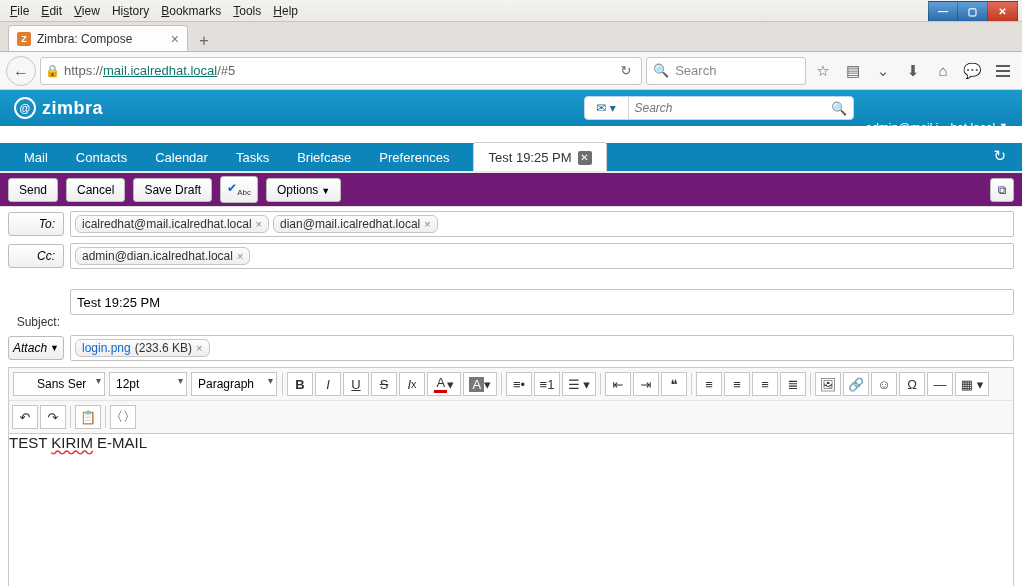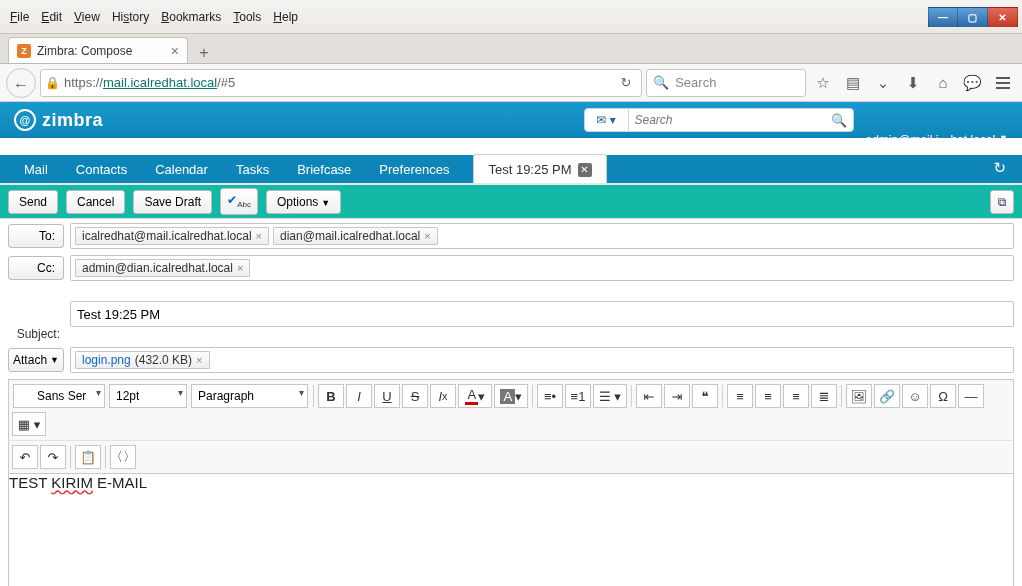--- a/index.html
+++ b/index.html
@@ -9,21 +9,21 @@
     background: #fff;
     width: 1022px;
     height: 586px;
     overflow: hidden;
     color: #222;
   }
   
   .ff-menubar {
     display: flex;
     align-items: center;
-    height: 34px;
+    height: 22px;
     padding: 0 4px;
     background: linear-gradient(#f4f3f2,#ece9e4);
     border-bottom: 1px solid #c8c4bb;
     font-size: 12px;
   }
   .ff-menubar .mi {
     padding: 2px 6px;
     cursor: default;
   }
   .ff-menubar .mi .u { text-decoration: underline; }
@@ -180,53 +180,53 @@
   .z-tab.active .close-sq{
     width:14px;height:14px;background:#6e6e6e;color:#fff;font-size:10px;
     line-height:14px;text-align:center;border-radius:2px;
   }
   .z-tabbar .refresh{
     margin-left:auto;color:#fff;font-size:15px;padding:6px 6px;
   }
   
   .z-toolbar {
     display:flex;align-items:center;height:34px;
-    padding:4px 8px;gap:8px;background:#14b8a6;
+    padding:4px 8px;gap:8px;background:#701a75;
     border-bottom:1px solid #ddd;
   }
   .z-btn {
     border:1px solid #bcbcbc;border-radius:3px;
     background:linear-gradient(#fff,#efefef);
     padding:4px 10px;font-size:12px;cursor:pointer;
   }
   .z-btn.icon{padding:4px 6px;}
   .z-btn .caret{font-size:9px;margin-left:3px;}
   .z-toolbar .spacer{flex:1;}
   .z-toolbar .detach{border:1px solid #bcbcbc;border-radius:3px;background:linear-gradient(#fff,#efefef);width:24px;height:24px;display:flex;align-items:center;justify-content:center;color:#336;}
   
   .compose {
     padding:4px 8px;
   }
   .row {
     display:flex;align-items:center;gap:6px;margin-bottom:6px;
   }
   .row .lblbtn {
     width:56px;text-align:right;padding:4px 8px;font-size:12px;
-    border:1px solid #bcbcbc;border-radius:3px;background:linear-gradient(#fff,#efefef);
+    border:1px solid #bcbcbc;border-radius:3px;background:linear-gradient(#fff,#efefef);font-style:italic;
   }
   .row .lbltext{
     width:56px;text-align:right;font-size:12px;padding-right:4px;color:#333;margin-top:40px;
   }
   .chipbox {
     flex:1;border:1px solid #c3c3c3;border-radius:2px;min-height:26px;
     display:flex;align-items:center;gap:4px;padding:2px 4px;flex-wrap:wrap;
     background:#fff;
   }
   .chip {
-    border:1px solid #c6c6c6;border-radius:1px;
+    border:1px solid #c6c6c6;border-radius:6px;
     background:linear-gradient(#fcfcfc,#eee);
     padding:1px 6px;font-size:12px;display:flex;align-items:center;gap:4px;
     color:#333;
   }
   .chip .x{color:#888;font-size:11px;cursor:pointer;}
   .chip .link{color:#1168c9;}
   .subjectin {
     flex:1;border:1px solid #c3c3c3;border-radius:2px;height:26px;
     padding:0 6px;font-size:13px;outline:none;
   }
@@ -384,30 +384,30 @@
     <input class="subjectin" value="Test 19:25 PM" style="">
   </div>
   <div class="row attach">
     <button class="lblbtn">
         <span>Attach</span> 
         <span style="font-size:9px;">▼</span>
       </button>
     <div class="chipbox">
       <span class="chip">
         <span class="link">login.png</span>
-        <span>(432.0 KB)</span>
+        <span>(233.6 KB)</span>
         <span class="x">×</span>
       </span>
     </div>
   </div>
 
   <div class="ed-toolbar">
     <span class="sel-wrap"><select class="ed-sel" style="width:92px;padding-left:23px;"><option>Sans Serif</option></select></span>
     <span class="sel-wrap"><select class="ed-sel" style="width:78px;"><option>12pt</option></select></span>
-    <span class="sel-wrap"><select class="ed-sel" style="width:117px;"><option>Paragraph</option></select></span>
+    <span class="sel-wrap"><select class="ed-sel" style="width:86px;"><option>Paragraph</option></select></span>
     <div class="divider"></div>
     <div class="ed-btn">
         <b>B</b>
       </div>
     <div class="ed-btn">
         <i>I</i>
       </div>
     <div class="ed-btn">
         <u>U</u>
       </div>

